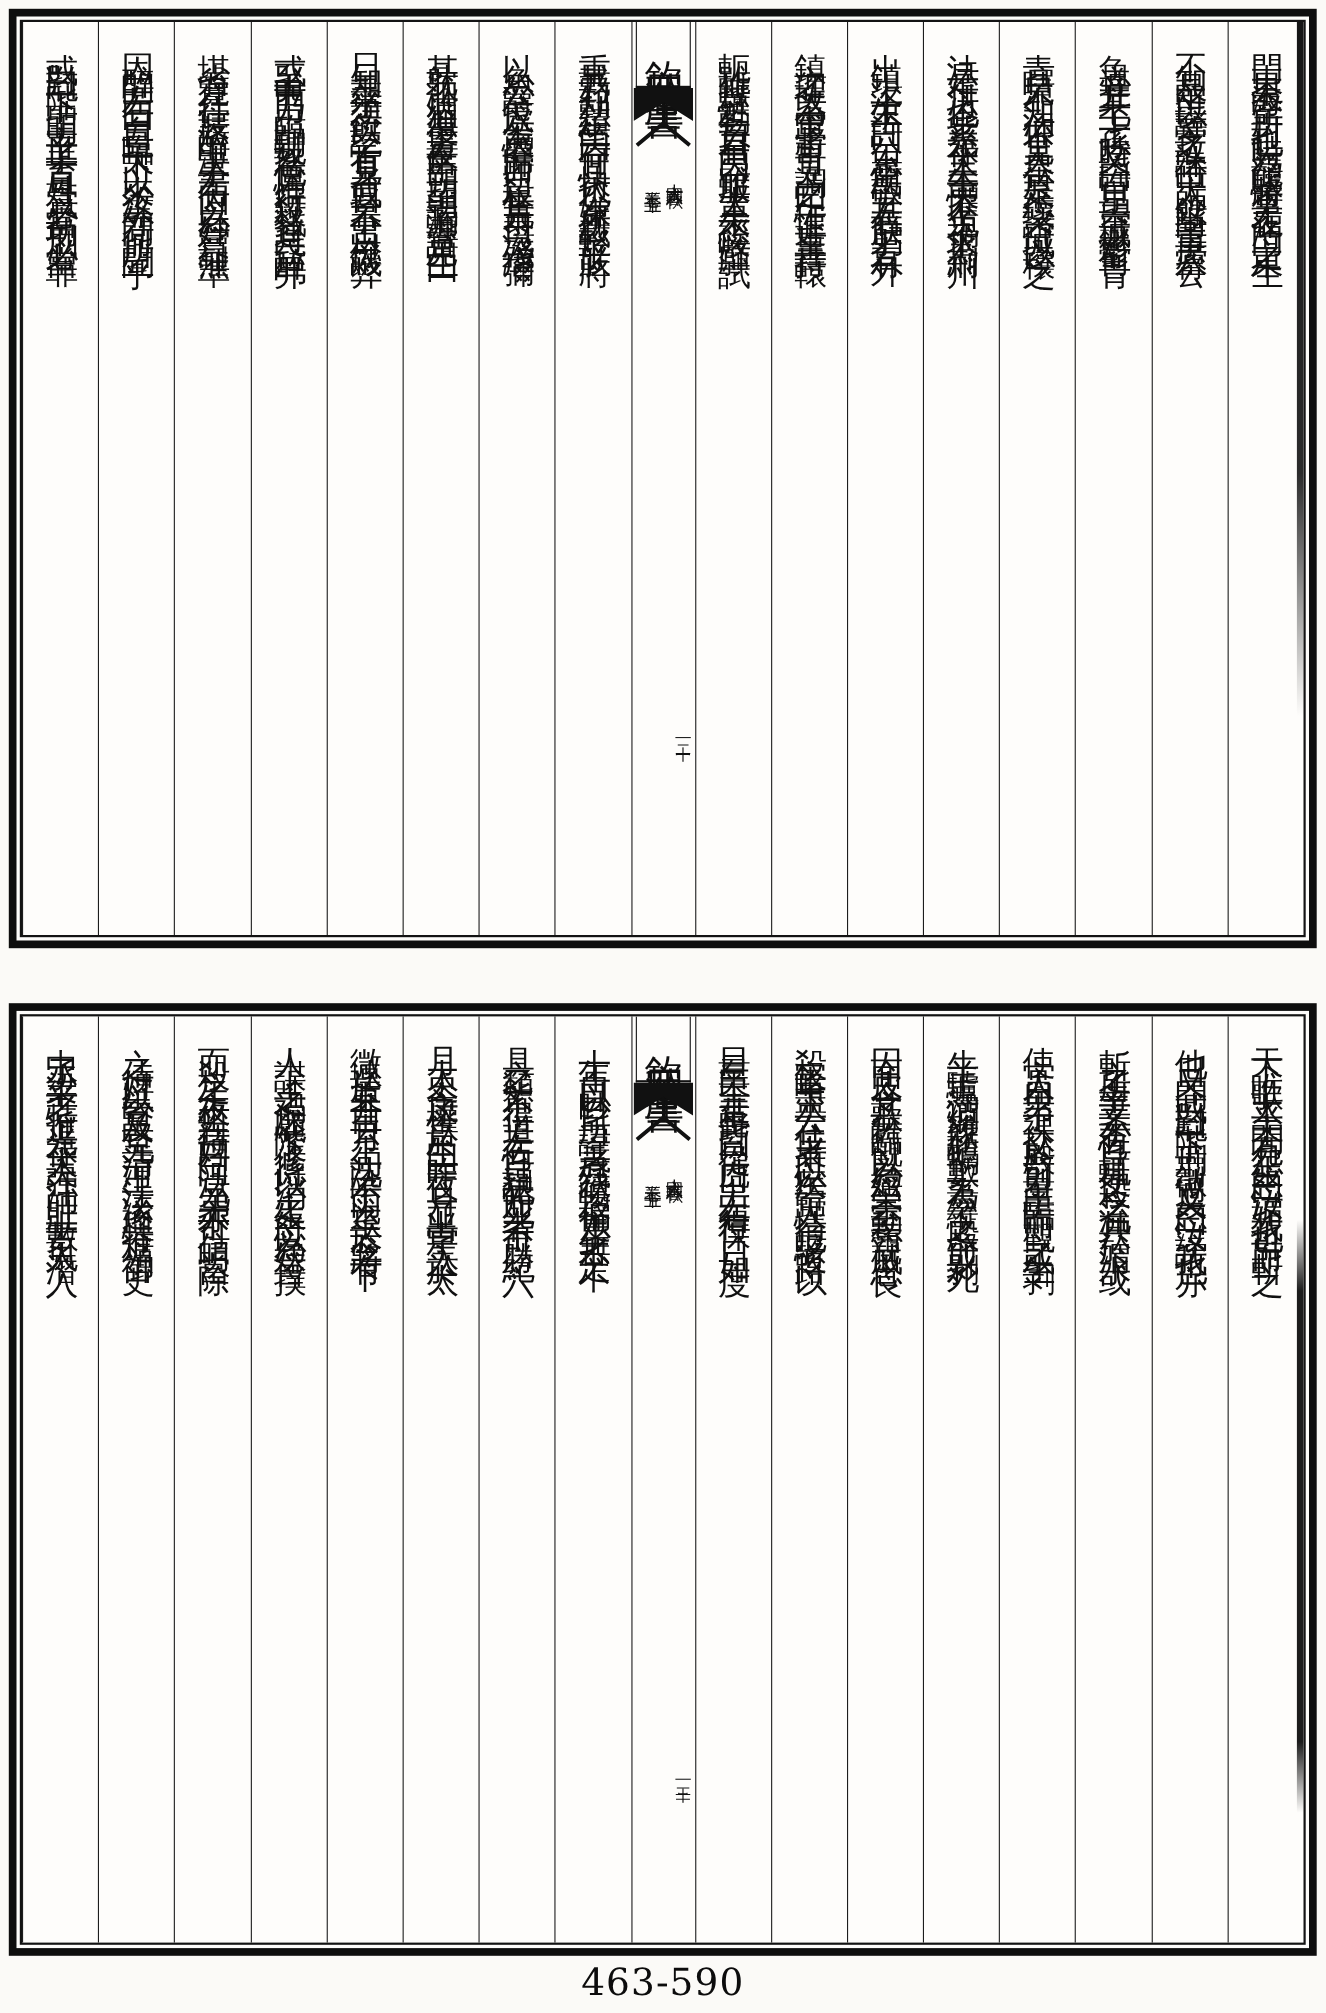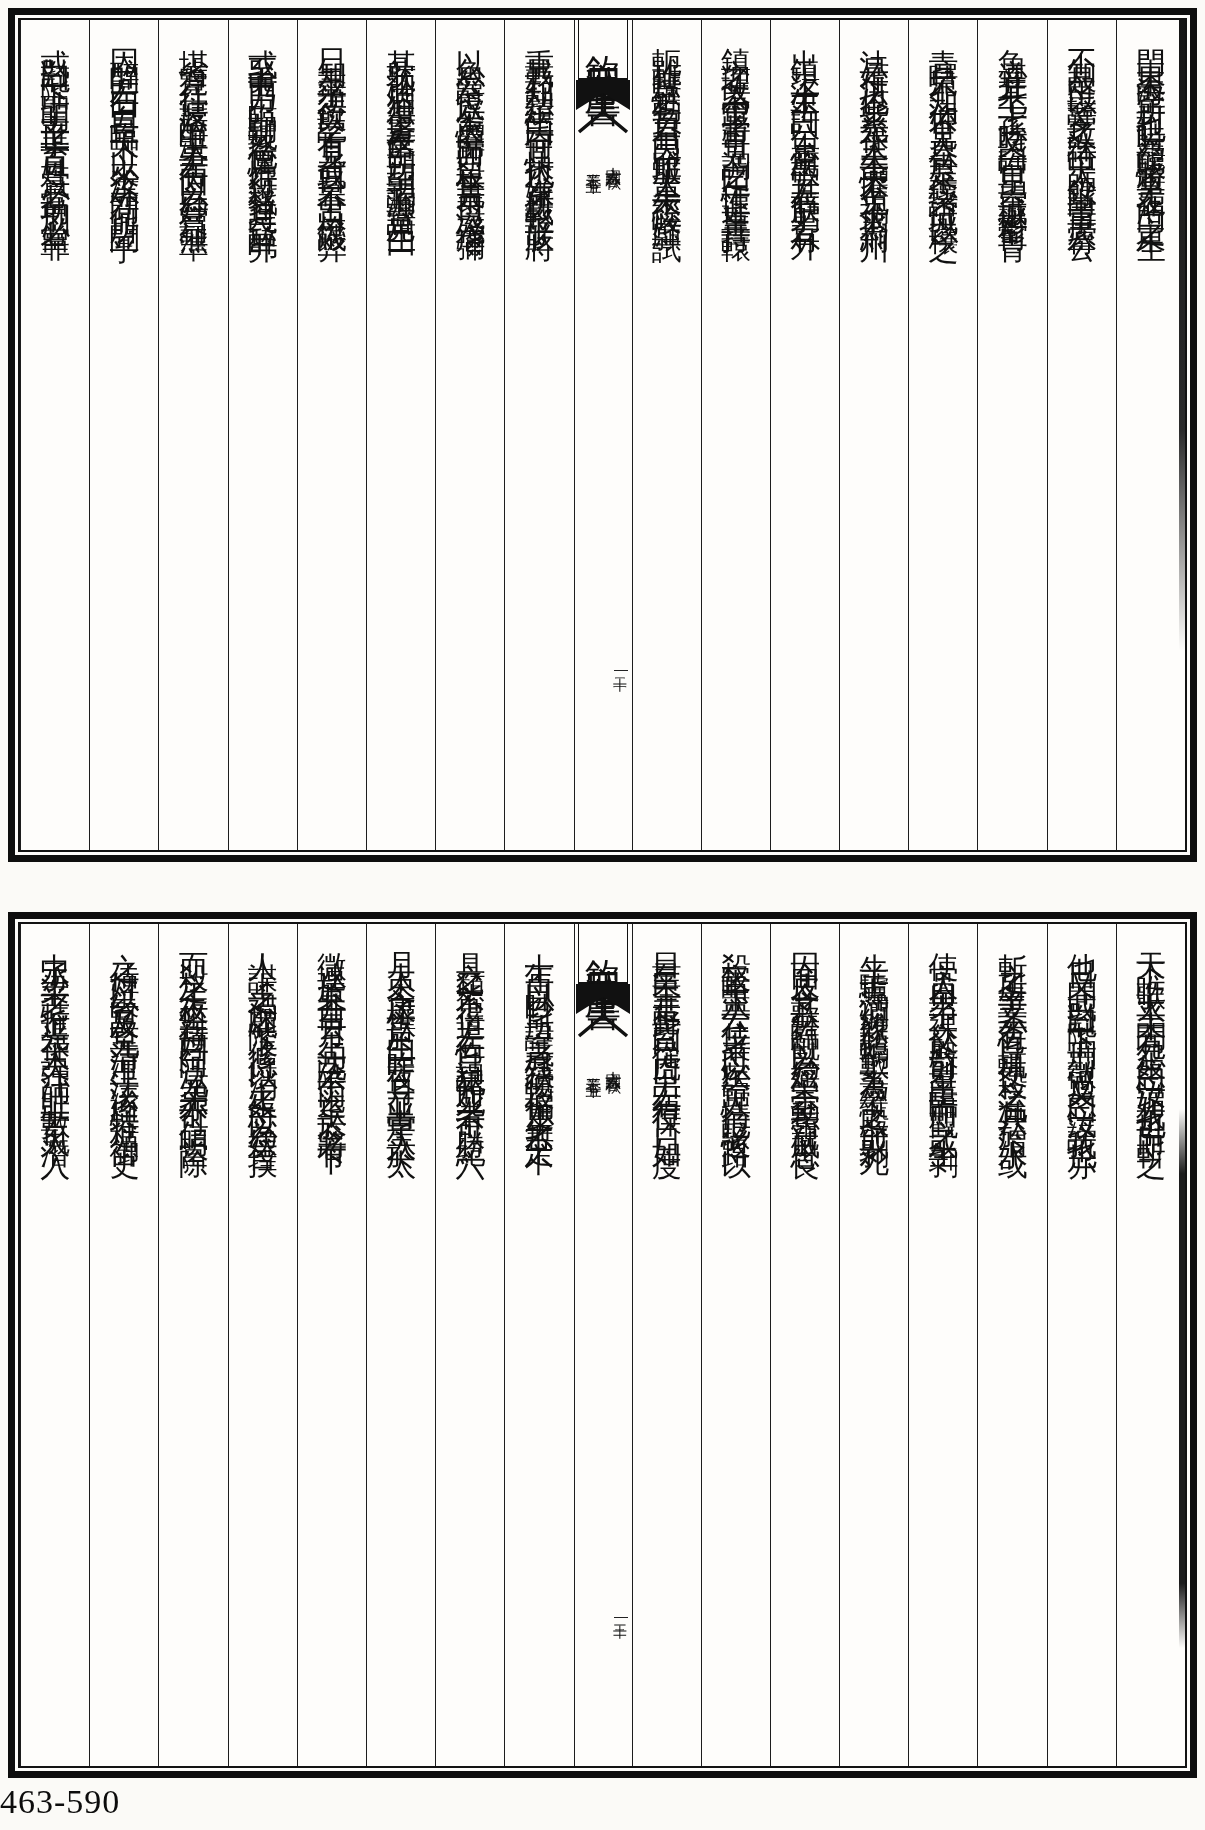--- a/index.html
+++ b/index.html
@@ -115,24 +115,24 @@
   .smudge-b {
     top: 22%; height: 64%;
     background: linear-gradient(to bottom, rgba(30,30,30,0) 0%, #1c1c1c 12%, #1c1c1c 88%, rgba(30,30,30,0) 100%);
   }
 
   .pagefoot {
     position: absolute;
     top: 1783px;
     left: 0;
     width: 100%;
+    text-align: center;
     font-size: 34px;
     letter-spacing: 1px;
     color: #0c0c0c;
-    font-family: Liberation Serif, serif;
   }
 </style>
 </head>
 <body>
 
 <div class="page">
 
   <section class="leaf leaf-a">
     <div class="leaf-in">
       <div class="col">

